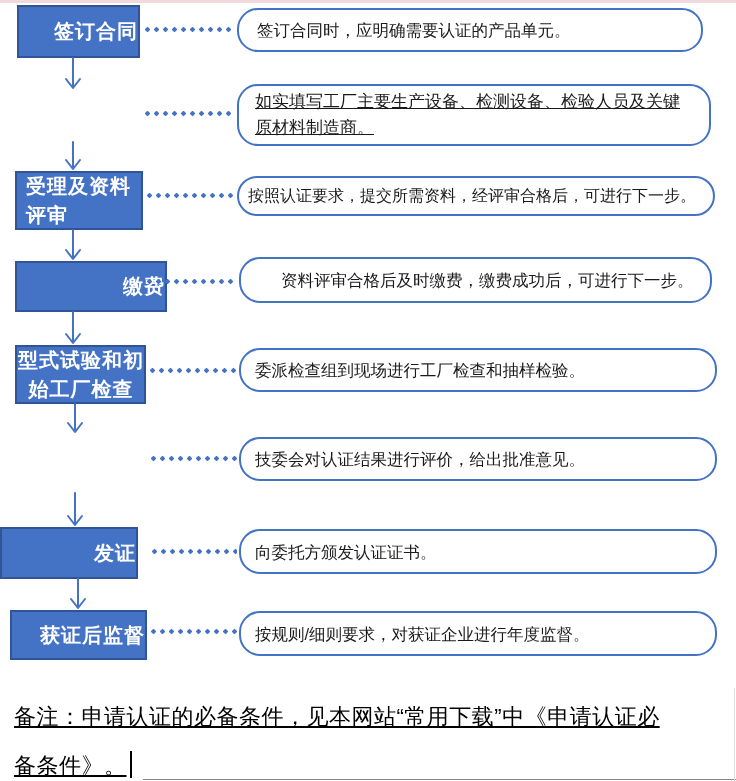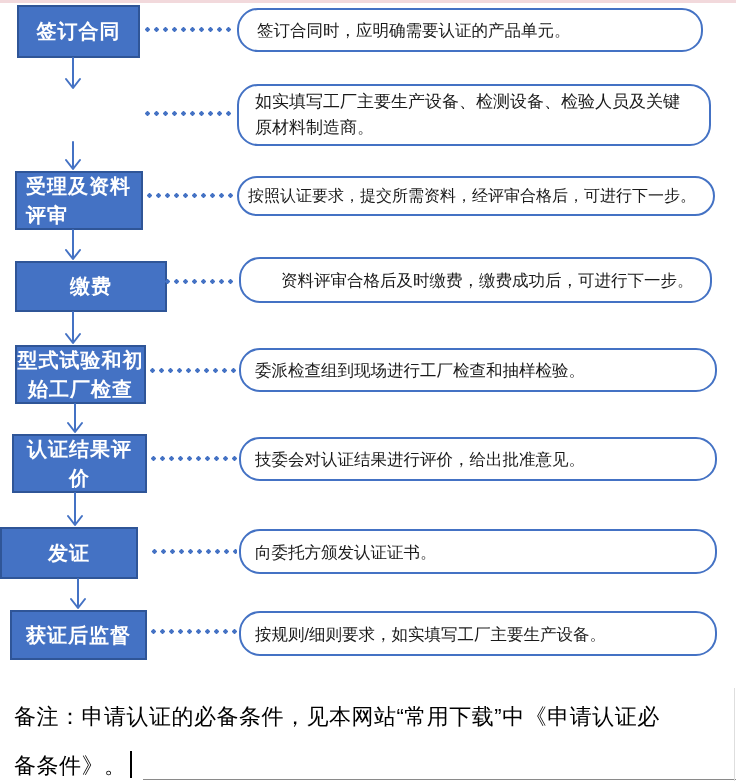--- a/index.html
+++ b/index.html
@@ -2,46 +2,46 @@
 <html><head>
 <meta charset="utf-8">
 <style>
   html,body{margin:0;padding:0;background:#ffffff;}
   #canvas{
     position:relative;width:736px;height:781px;background:#ffffff;overflow:hidden;
     font-family:"Liberation Sans","DejaVu Sans",sans-serif;
   }
   .top-strip{position:absolute;left:0;top:0;width:736px;height:3px;background:var(--strip,#f2d9dc);}
   .step{
-    position:absolute;display:flex;align-items:center;justify-content:center;
+    position:absolute;display:flex;align-items:center;justify-content:flex-end;
     background:var(--accent,#4472C4);border:2px solid var(--step-border,#2F5597);
     box-sizing:border-box;color:#ffffff;font-weight:bold;font-size:20px;line-height:29px;
     text-align:center;letter-spacing:1px;white-space:pre-line;
   }
   .step.align-left{justify-content:flex-start;text-align:left;padding-left:9px;align-items:center;}
   .desc{
     position:absolute;display:flex;align-items:center;
     border:2px solid var(--accent,#4472C4);border-radius:21px;box-sizing:border-box;
     background:#ffffff;color:#1a1a1a;font-size:16.5px;line-height:26px;
   }
   .desc .txt{white-space:nowrap;}
-  .desc.wrap .txt{white-space:normal;}
+  .desc.wrap .txt{white-space:normal;text-decoration:underline;}
   .dots{
     position:absolute;height:5px;
     background-image:radial-gradient(circle at 2.5px 2.5px,var(--accent,#4472C4) 2px,rgba(0,0,0,0) 2.4px);
     background-size:9px 5px;background-repeat:repeat-x;
   }
   #arrows{position:absolute;left:0;top:0;pointer-events:none;}
   #arrows line,#arrows polyline{stroke:var(--accent,#4472C4);stroke-width:2;fill:none;
     stroke-linecap:round;stroke-linejoin:round;}
   .note{
     position:absolute;left:14px;top:692px;width:710px;
     font-size:22px;line-height:49px;color:#000000;letter-spacing:0.5px;
   }
-  .note .line{display:block;}
+  .note .line{display:block;text-decoration:underline;}
   .caret{display:inline-block;width:2px;height:27px;background:#000;margin-left:3px;vertical-align:-5px;}
   .cell-border-bottom{position:absolute;left:143px;top:779px;width:593px;height:1px;background:#8a8a8a;}
   .cell-border-right{position:absolute;left:734px;top:688px;width:1px;height:93px;background:#dedede;}
 </style>
 </head>
 <body>
 
 <div id="canvas" style="--accent: #4472C4; --step-border: #2F5597; --strip: #f2d9dc;">
   <div class="top-strip"></div>
 
@@ -77,43 +77,39 @@
 
   <div class="step" style="left:15px;top:345px;width:131px;height:59px">
     <span>型式试验和初
 始工厂检查</span>
   </div>
   <div class="dots" style="left:150px;top:368px;width:87px"></div>
   <div class="desc" style="left:239px;top:348px;width:478px;height:44px;padding-left:14px">
     <span class="txt">委派检查组到现场进行工厂检查和抽样检验。</span>
   </div>
 
-  <div class="step" style="left:12px;top:434px;width:135px;height:59px">
-    <span>认证结果评
-价</span>
-  </div>
   <div class="dots" style="left:151px;top:456px;width:86px"></div>
   <div class="desc" style="left:239px;top:437px;width:478px;height:44px;padding-left:14px">
     <span class="txt">技委会对认证结果进行评价，给出批准意见。</span>
   </div>
 
   <div class="step" style="left:0;top:527px;width:138px;height:52px">
     <span>发证</span>
   </div>
   <div class="dots" style="left:152px;top:549px;width:85px"></div>
   <div class="desc" style="left:239px;top:529px;width:478px;height:45px;padding-left:14px">
     <span class="txt">向委托方颁发认证证书。</span>
   </div>
 
   <div class="step" style="left:10px;top:610px;width:137px;height:50px">
     <span>获证后监督</span>
   </div>
   <div class="dots" style="left:151px;top:629px;width:86px"></div>
   <div class="desc" style="left:239px;top:611px;width:478px;height:45px;padding-left:14px">
-    <span class="txt">按规则/细则要求，如实填写工厂主要生产设备。</span>
+    <span class="txt">按规则/细则要求，对获证企业进行年度监督。</span>
   </div>
 
   <svg id="arrows" width="736" height="781">
     <line x1="73" y1="58" x2="73" y2="86"></line>  
       <polyline points="66,79 73,88 80,79"></polyline>
     <line x1="73" y1="142" x2="73" y2="167"></line> 
       <polyline points="66,160 73,169 80,160"></polyline>
     <line x1="73" y1="230" x2="73" y2="257"></line> 
       <polyline points="66,250 73,259 80,250"></polyline>
     <line x1="73" y1="312" x2="73" y2="341"></line> 

